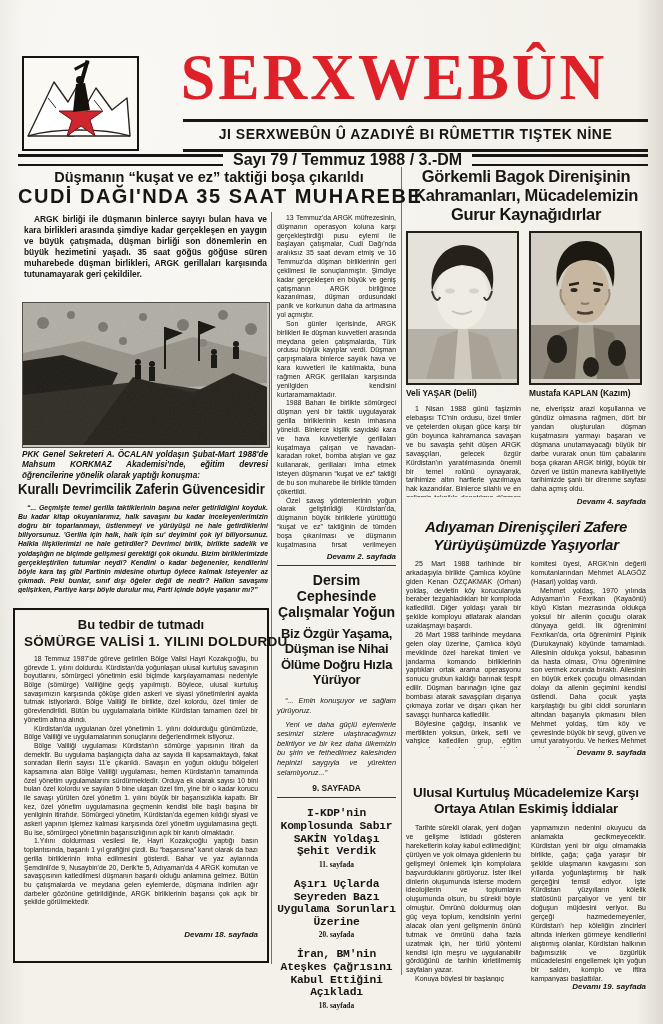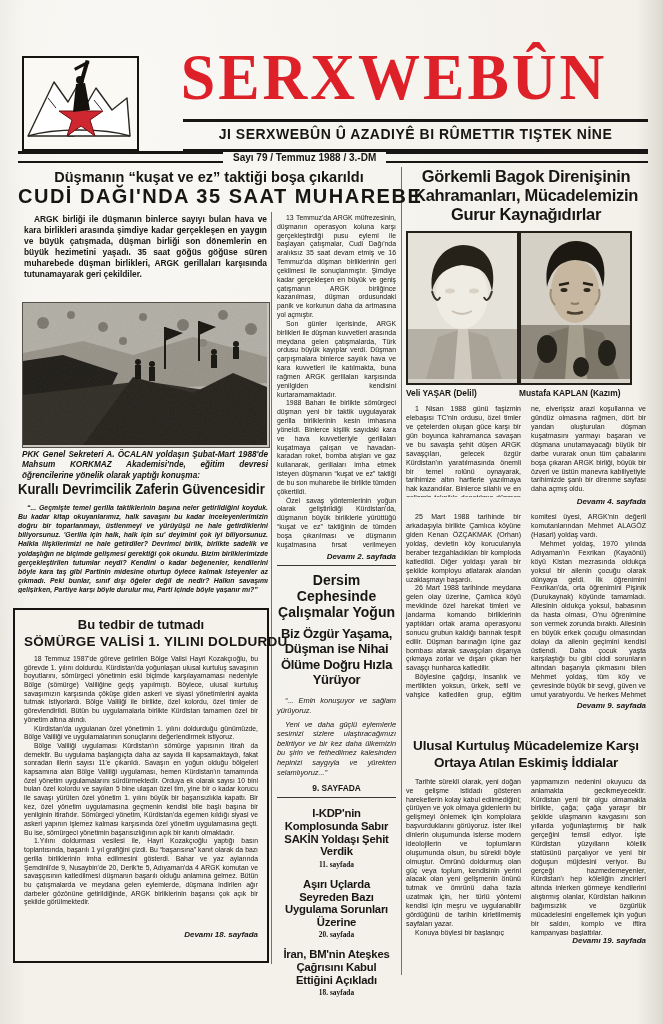--- a/index.html
+++ b/index.html
@@ -26,21 +26,21 @@
     letter-spacing:3px;color:#de2129;transform:scaleY(1.04);
   }
   .subtitle-box{
     left:183px;top:119px;width:465px;border-top:3px solid #181614;border-bottom:3px solid #181614;
     padding:4px 0 7px;text-align:center;font-weight:bold;font-size:14px;letter-spacing:.5px;
   }
   .issue-row{left:18px;top:151px;width:630px;display:flex;align-items:center;}
   .issue-rule{height:7px;border-top:3px solid #181614;border-bottom:2px solid #181614;}
   .ir-left{width:205px;}
   .ir-right{flex:1;}
-  .issue-text{padding:0 10px;font-weight:bold;font-size:10px;white-space:nowrap;}
+  .issue-text{padding:0 10px;font-weight:bold;font-size:16px;white-space:nowrap;}
 
   
   .cudi-kicker{left:20px;top:169px;width:378px;text-align:center;font-weight:bold;font-size:14.5px;}
   .cudi-head{left:18px;top:185px;width:382px;text-align:center;font-weight:bold;font-size:20px;letter-spacing:1.5px;white-space:nowrap;}
   .lead-para{left:24px;top:214px;width:243px;font-weight:bold;font-size:8.4px;line-height:1.3;text-align:justify;text-indent:10px;}
   .photo-battle{left:22px;top:302px;width:246px;height:144px;border:1px solid #55514a;background:#ccc8bf;}
   .photo-caption{left:22px;top:450px;width:246px;font-weight:bold;font-style:italic;font-size:8.2px;line-height:1.25;text-align:justify;}
   .kuralli-head{left:18px;top:481px;width:252px;font-weight:bold;font-size:14px;white-space:nowrap;transform:scaleX(.93);transform-origin:left;}
   .kuralli-quote{left:18px;top:503px;width:250px;height:90px;overflow:hidden;font-weight:bold;font-style:italic;font-size:6.9px;line-height:1.32;text-align:justify;text-indent:9px;}
   .yazisi{left:18px;top:617px;width:250px;text-align:center;font-weight:bold;font-size:9px;letter-spacing:1px;}
@@ -55,27 +55,27 @@
   
   .mid-col{left:277px;top:214px;width:119px;}
   .mid-text{height:336px;overflow:hidden;font-size:6.9px;line-height:1.28;text-align:justify;}
   .mid-text p{margin:0;text-indent:9px;}
   .mid-cont{margin:2px 0 4px;}
   .dersim-kicker{text-align:center;font-weight:bold;font-size:14px;padding:2px 0;}
   .dersim-head{text-align:center;font-weight:bold;font-size:13px;line-height:1.18;letter-spacing:-.3px;margin:4px 0 9px;}
   .dersim-quote p{margin:0 0 4px;font-style:italic;font-size:7.4px;line-height:1.3;text-align:justify;text-indent:8px;}
   .dersim-page{text-align:center;font-weight:bold;font-size:8.4px;margin:6px 0 4px;}
   .teaser{margin-top:9px;}
-  .t-head{text-align:center;font-weight:bold;font-size:11.3px;line-height:1.12;letter-spacing:-.2px;}
+  .t-head{text-align:center;font-weight:bold;font-size:11.3px;line-height:1.12;letter-spacing:-.2px;font-family:Liberation Mono, monospace;}
   .t-page{text-align:center;font-weight:bold;font-size:7.4px;margin-top:2px;font-family:Liberation Serif, serif;}
 
   
   .right-col{left:406px;top:167px;width:240px;}
   .bagok-head{text-align:center;font-weight:bold;font-size:16.5px;line-height:1.14;letter-spacing:-.3px;}
-  .photos-row{display:flex;margin-top:8px;}
+  .photos-row{display:flex;gap:10px;margin-top:8px;}
   .photo-card{width:113px;}
   .portrait{height:150px;border:2px solid #222019;background:#d8d4cb;}
   .photo-cap{font-weight:bold;font-size:8.4px;margin-top:3px;white-space:nowrap;}
   .two-col{display:flex;gap:10px;margin-top:7px;}
   .tc{width:115px;overflow:hidden;font-size:7px;line-height:1.27;text-align:justify;}
   .tc p{margin:0;text-indent:9px;}
   .bagok .tc{height:92px;}
   .adiyaman-head{text-align:center;font-weight:bold;font-style:italic;font-size:15px;line-height:1.15;letter-spacing:-.3px;margin-top:12px;}
   .adiyaman .tc{height:188px;}
   .ulusal-head{text-align:center;font-weight:bold;font-size:13.5px;line-height:1.2;letter-spacing:-.2px;margin-top:28px;}
@@ -268,20 +268,21 @@
     <div class="two-col bagok">
       <div class="tc">
         <p>1 Nisan 1988 günü faşizmin elebaşısı TC'nin ordusu, özel timler ve çetelerden oluşan güce karşı bir gün boyunca kahramanca savaşan ve bu savaşta şehit düşen ARGK savaşçıları, gelecek özgür Kürdistan'ın yaratılmasında önemli bir temel rolünü oynayarak, tarihimize altın harflerle yazılmaya hak kazandılar. Binlerce silahlı ve en gelişmiş teknikle donatılmış düşman gücü-</p>
       </div>
       <div class="tc">
         <p style="text-indent:0;">ne, elverişsiz arazi koşullarına ve gündüz olmasına rağmen, dört bir yandan oluşturulan düşman kuşatmasını yarmayı başaran ve düşmana unutamayacağı büyük bir darbe vurarak onun tüm çabalarını boşa çıkaran ARGK birliği, büyük bir özveri ve üstün manevra kabiliyetiyle tarihimizde şanlı bir direnme sayfası daha açmış oldu.</p>
       </div>
     </div>
     <div class="cont">Devamı 4. sayfada</div>
 
+    <div class="adiyaman-head">Adıyaman Direnişçileri Zafere Yürüyüşümüzde Yaşıyorlar</div>
     <div class="two-col adiyaman">
       <div class="tc">
         <p>25 Mart 1988 tarihinde bir arkadaşıyla birlikte Çamlıca köyüne giden Kenan ÖZÇAKMAK (Orhan) yoldaş, devletin köy korucularıyla beraber tezgahladıkları bir komploda katledildi. Diğer yoldaşı yaralı bir şekilde komployu atlatarak alandan uzaklaşmayı başardı.</p>
         <p>26 Mart 1988 tarihinde meydana gelen olay üzerine, Çamlıca köyü mevkiinde özel harekat timleri ve jandarma komando birliklerinin yaptıkları ortak arama operasyonu sonucu grubun kaldığı barınak tespit edilir. Düşman barınağın içine gaz bombası atarak savaşçıları dışarıya çıkmaya zorlar ve dışarı çıkan her savaşçı hunharca katledilir.</p>
         <p>Böylesine çağdışı, insanlık ve mertlikten yoksun, ürkek, sefil ve vahşice katledilen grup, eğitim amacıyla alanda bulunmaktaydı. Grubun başında bölge hazırlık</p>
       </div>
       <div class="tc">
         <p style="text-indent:0;">komitesi üyesi, ARGK'nin değerli komutanlarından Mehmet ALAGÖZ (Hasari) yoldaş vardı.</p>
         <p>Mehmet yoldaş, 1970 yılında Adıyaman'ın Fexrikan (Kayaönü) köyü Kistan mezrasında oldukça yoksul bir ailenin çocuğu olarak dünyaya geldi. İlk öğrenimini Fexrikan'da, orta öğrenimini Pişinik (Durukaynak) köyünde tamamladı. Ailesinin oldukça yoksul, babasının da hasta olması, O'nu öğrenimine son vermek zorunda bıraktı. Ailesinin en büyük erkek çocuğu olmasından dolayı da ailenin geçimini kendisi üstlendi. Daha çocuk yaşta karşılaştığı bu gibi ciddi sorunların altından başarıyla çıkmasını bilen Mehmet yoldaş, tüm köy ve çevresinde büyük bir sevgi, güven ve umut yaratıyordu. Ve herkes Mehmet yoldaşın gelişi-</p>
       </div>

